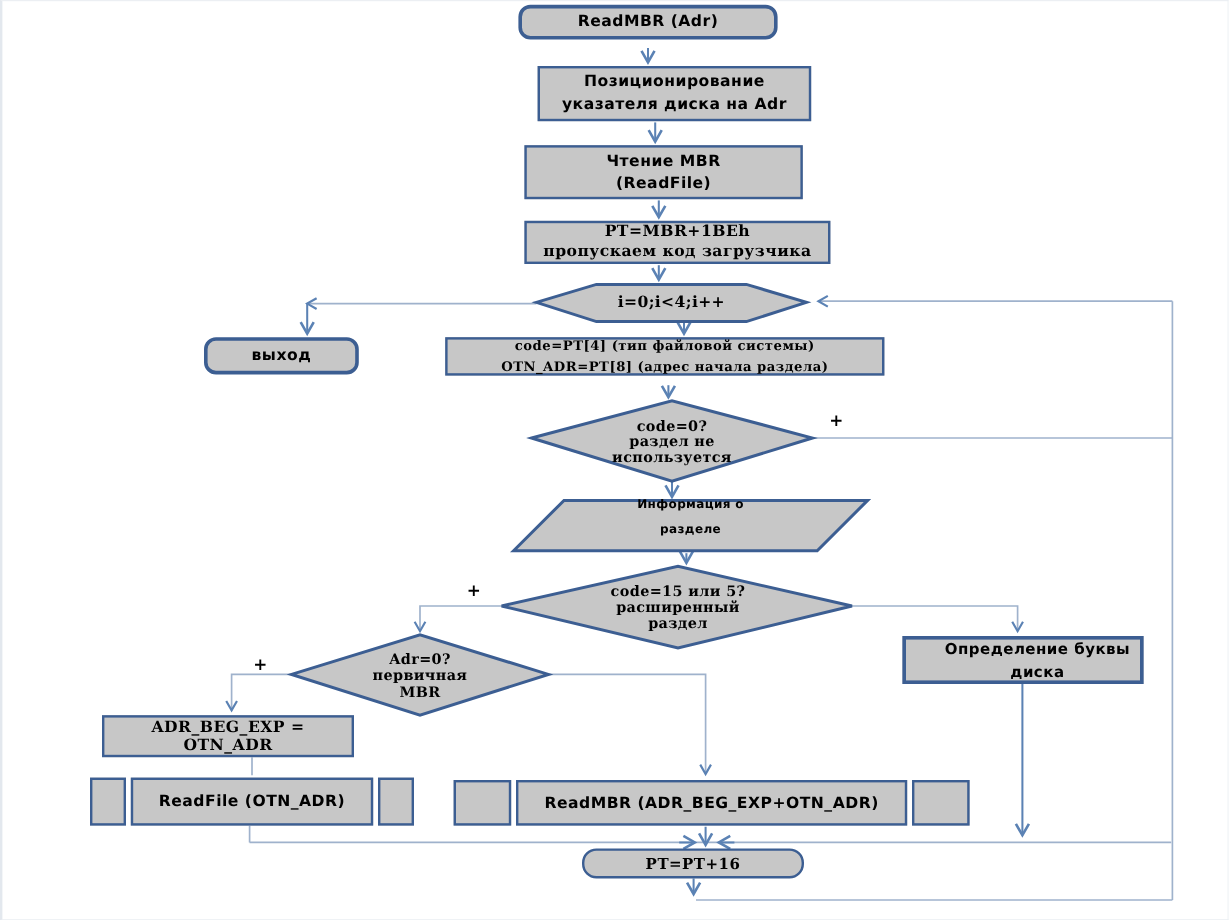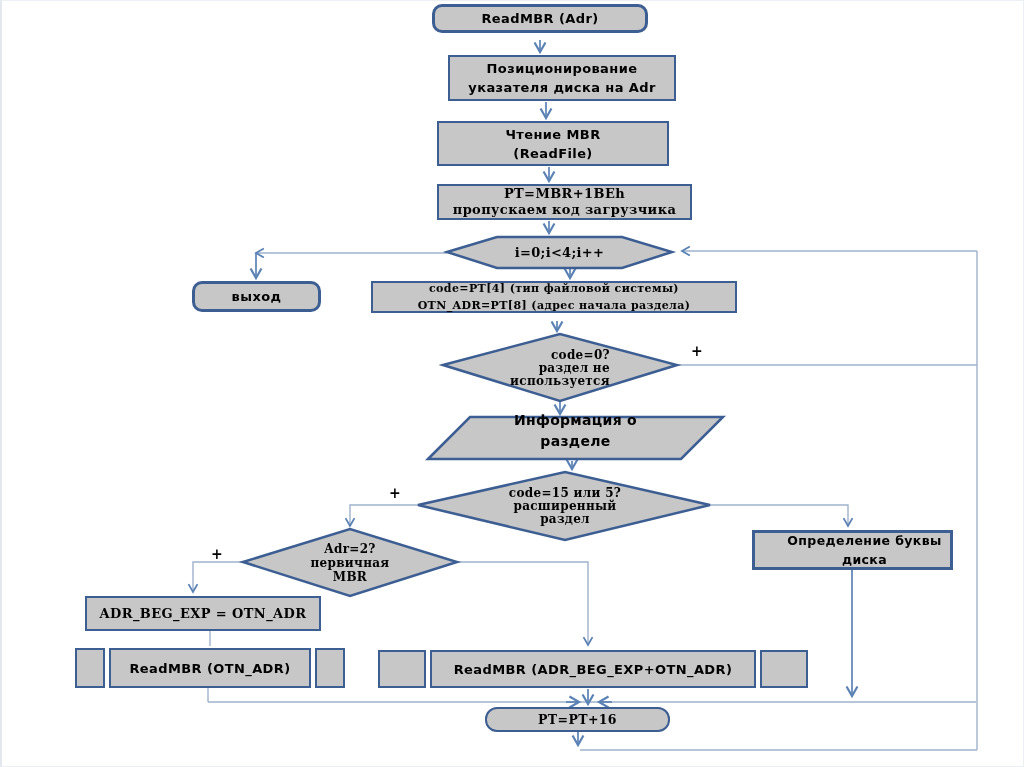--- a/index.html
+++ b/index.html
@@ -90,45 +90,45 @@
 указателя диска на Adr</div>
 
   <div class="node" style="left:437px;top:121px;width:232px;height:45px;font-size:13px;line-height:19px;">Чтение MBR
 (ReadFile)</div>
 
   <div class="node f-serif" style="left:437px;top:184px;width:255px;height:36px;font-size:13px;line-height:16px;">PT=MBR+1BEh
 пропускаем код загрузчика</div>
 
   <div class="overlay f-serif" style="left:447px;top:237px;width:225px;height:31px;font-size:13px;">i=0;i&lt;4;i++</div>
 
-  <div class="node term" style="left:192px;top:281px;width:129px;height:31px;font-size:13px;">выход</div>
+  <div class="node term" style="left:170px;top:281px;width:129px;height:31px;font-size:13px;">выход</div>
 
   <div class="node f-serif" style="left:371px;top:281px;width:366px;height:32px;font-size:11px;line-height:17px;">code=PT[4] (тип файловой системы)
 OTN_ADR=PT[8] (адрес начала раздела)</div>
 
-  <div class="overlay f-serif" style="left:448px;top:340px;width:224px;height:56px;font-size:12px;line-height:13px;text-align:right;">code=0?
+  <div class="overlay f-serif" style="left:448px;top:340px;width:224px;height:56px;font-size:12px;line-height:13px;">code=0?
 раздел не
 используется</div>
 
-  <div class="overlay" style="left:440px;top:418px;width:271px;height:26px;font-size:14px;line-height:21px;">Информация о
+  <div class="overlay" style="left:440px;top:418px;width:271px;height:26px;font-size:10px;line-height:21px;">Информация о
 разделе</div>
 
   <div class="overlay f-serif" style="left:425px;top:478px;width:280px;height:57px;font-size:12px;line-height:13px;">code=15 или 5?
 расширенный
 раздел</div>
 
-  <div class="overlay f-serif" style="left:253px;top:535px;width:194px;height:56px;font-size:12px;line-height:14px;">Adr=2?
+  <div class="overlay f-serif" style="left:253px;top:535px;width:194px;height:56px;font-size:12px;line-height:14px;">Adr=0?
 первичная
 MBR</div>
 
-  <div class="node f-serif" style="left:85px;top:596px;width:236px;height:35px;font-size:13px;">ADR_BEG_EXP =  OTN_ADR</div>
+  <div class="node f-serif" style="left:85px;top:596px;width:210px;height:35px;font-size:13px;">ADR_BEG_EXP =  OTN_ADR</div>
 
   <div class="predef" style="left:75px;top:648px;width:270px;height:40px;font-size:13px;">
     <div class="cell" style="width:30px;"></div>
-    <div class="cell mid">ReadMBR (OTN_ADR)</div>
+    <div class="cell mid">ReadFile (OTN_ADR)</div>
     <div class="cell" style="width:30px;"></div>
   </div>
 
   <div class="predef" style="left:378px;top:650px;width:430px;height:38px;font-size:13px;">
     <div class="cell" style="width:48px;"></div>
     <div class="cell mid">ReadMBR (ADR_BEG_EXP+OTN_ADR)</div>
     <div class="cell" style="width:48px;"></div>
   </div>
 
   <div class="node" style="left:752px;top:530px;width:201px;height:40px;border-width:3px;font-size:12.5px;line-height:19px;padding-left:24px;">Определение буквы

